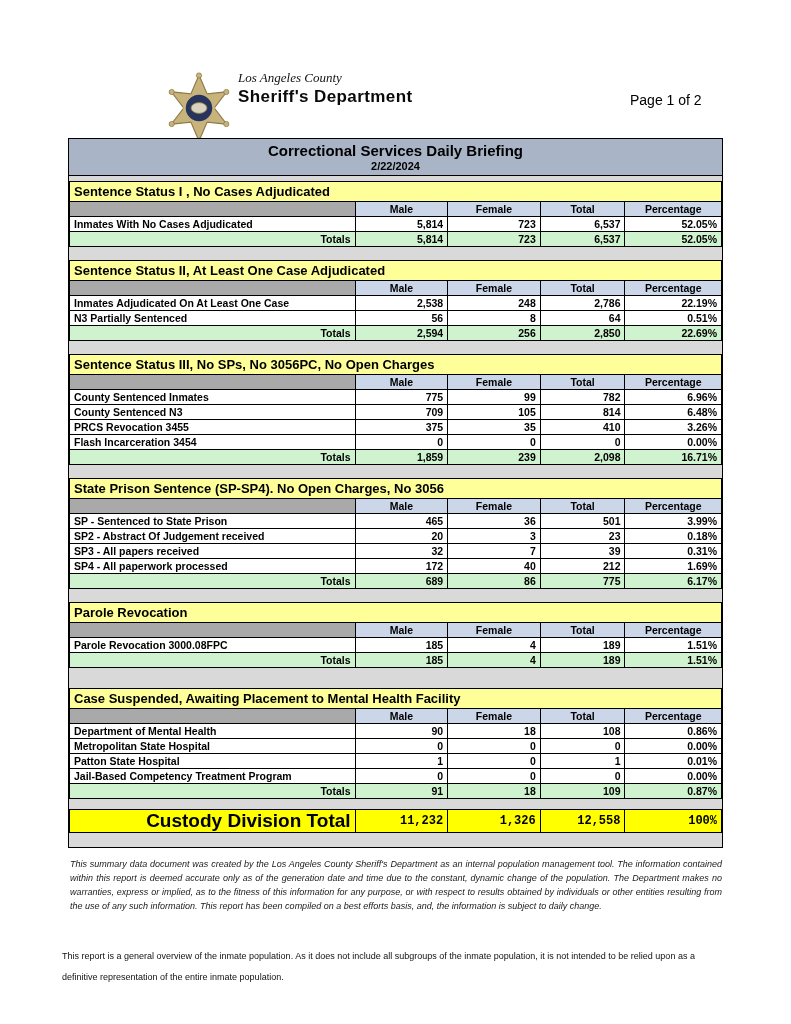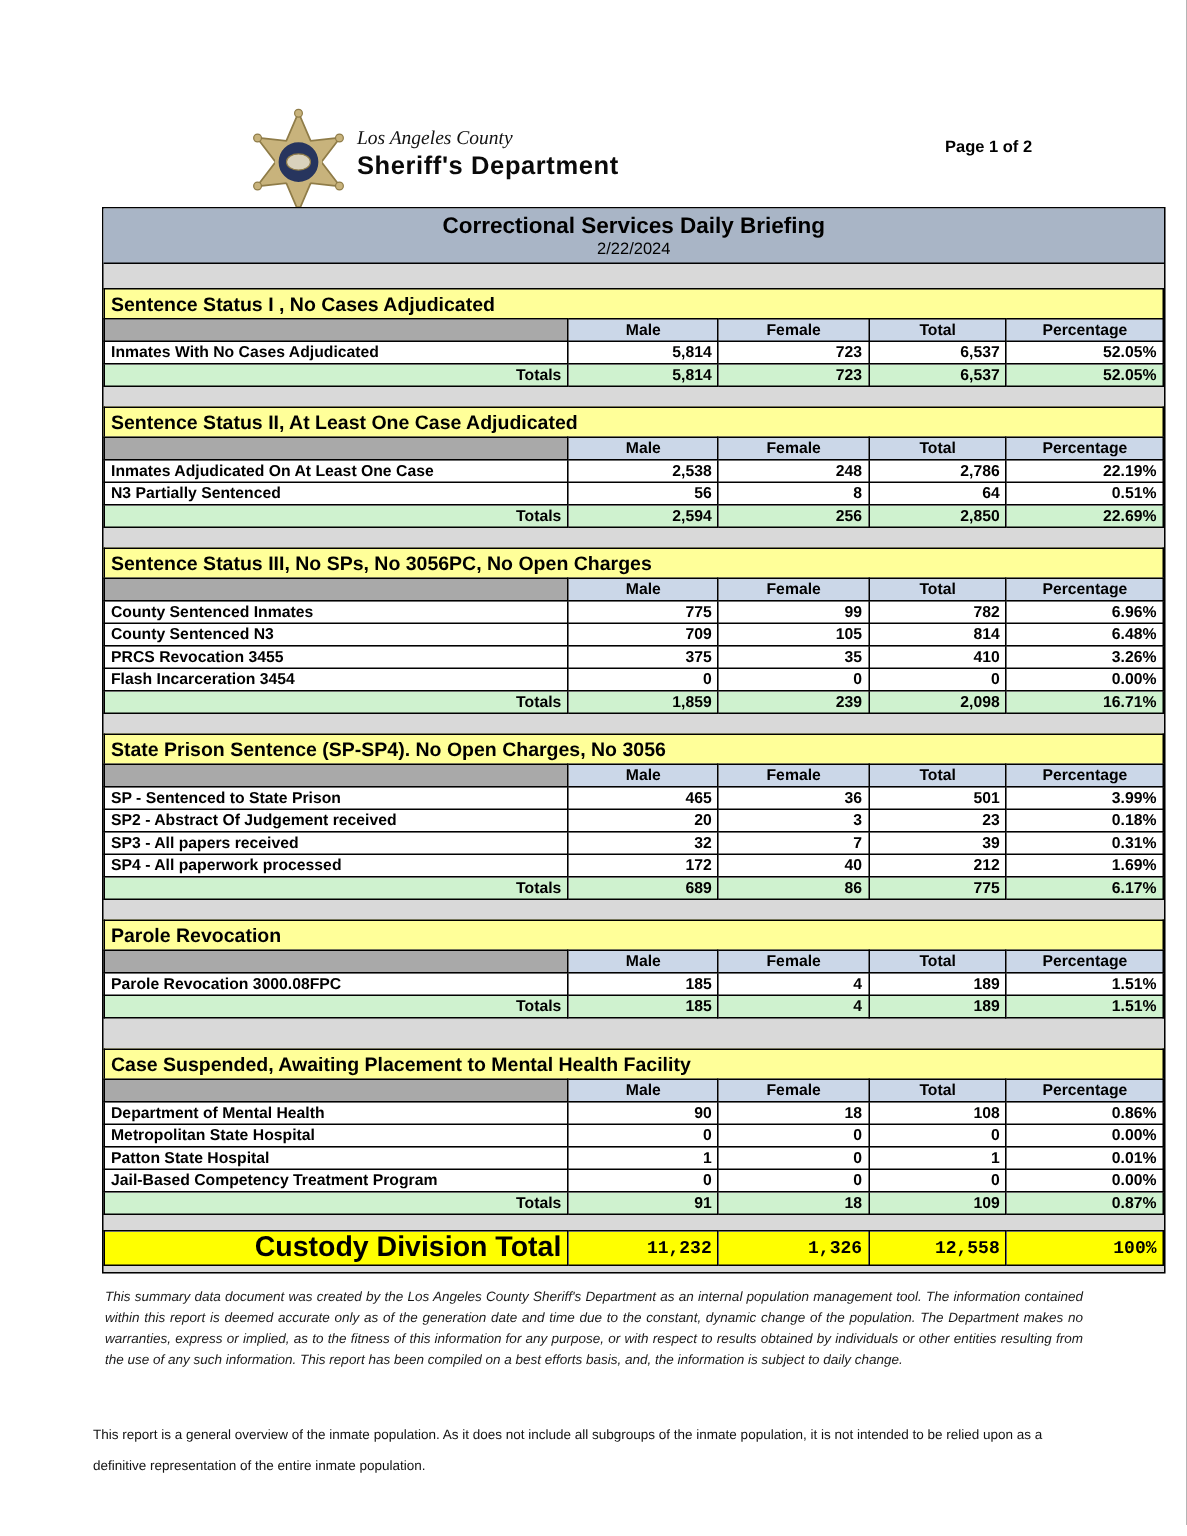--- a/index.html
+++ b/index.html
@@ -5,42 +5,42 @@
   * { margin:0; padding:0; box-sizing:border-box; }
   html,body { background:#888; }
   .page {
     position:relative; width:791px; height:1024px; margin:0 auto;
     background:#ffffff; font-family:"Liberation Sans", sans-serif; color:#000;
     overflow:hidden;
   }
   
   .letterhead { position:absolute; left:0; top:0; width:791px; height:138px; }
   .star-wrap { position:absolute; left:163px; top:72px; width:72px; height:72px; }
-  .logo-text { position:absolute; left:238px; top:84px; }
+  .logo-text { position:absolute; left:238px; top:70px; }
   .logo-county { font-family:"Liberation Serif", serif; font-style:italic; font-size:13px; color:#111; }
   .logo-dept { font-size:17px; font-weight:bold; letter-spacing:0.4px; color:#0a0a0a; margin-top:1px; }
-  .page-num { position:absolute; left:630px; top:92px; font-size:11px; font-weight:bold; }
+  .page-num { position:absolute; left:630px; top:92px; font-size:14px; font-weight:normal; }
 
   
   .container {
-    position:absolute; left:68px; top:138px; width:709px;
+    position:absolute; left:68px; top:138px; width:655px;
     background:var(--container-bg,#D9D9D9);
     border:1px solid #000;
-    padding-bottom:4px;
+    padding-bottom:14px;
   }
   .title-bar {
     background:var(--title-bar,#A9B5C6);
     border-bottom:1px solid #000;
     text-align:center; padding:3px 0 3px;
   }
   .title-bar .t1 { font-size:15px; font-weight:bold; }
-  .title-bar .t2 { font-size:11px; font-weight:normal; margin-top:1px; }
+  .title-bar .t2 { font-size:11px; font-weight:bold; margin-top:1px; }
 
   .section { margin-top:13px; }
-  #sections .section:first-child { margin-top:16px; }
+  #sections .section:first-child { margin-top:5px; }
   #sections .section:nth-child(2) { }
   #sections .section:nth-child(5) { }
   #sections .section:nth-child(6) { margin-top:20px; }
 
   .sec-header {
     background:var(--section-header,#FFFF99);
     border:1px solid #000; border-bottom:none;
     font-size:13px; font-weight:bold; line-height:15px;
     padding:2px 4px 2px 4px;
   }

